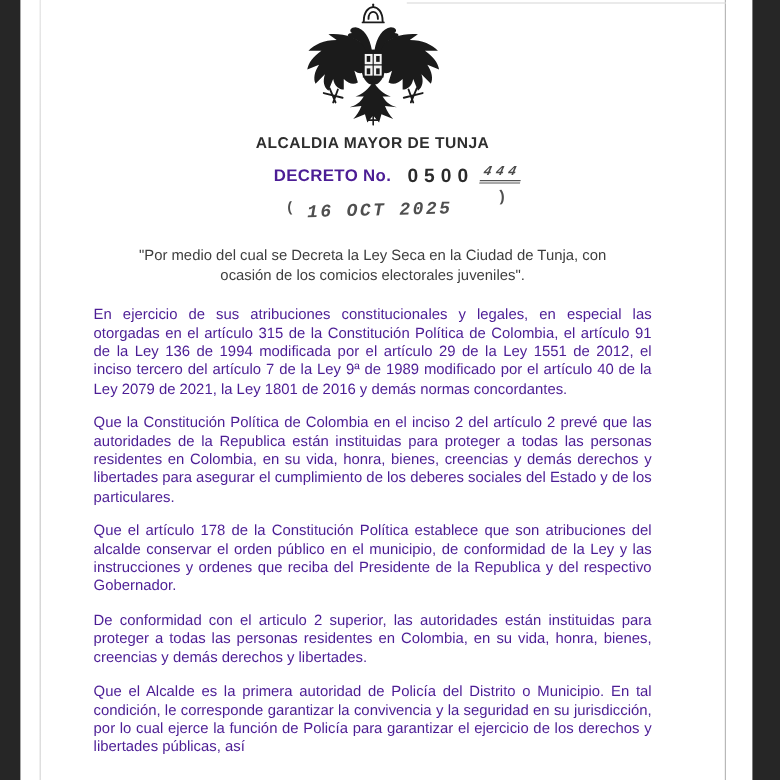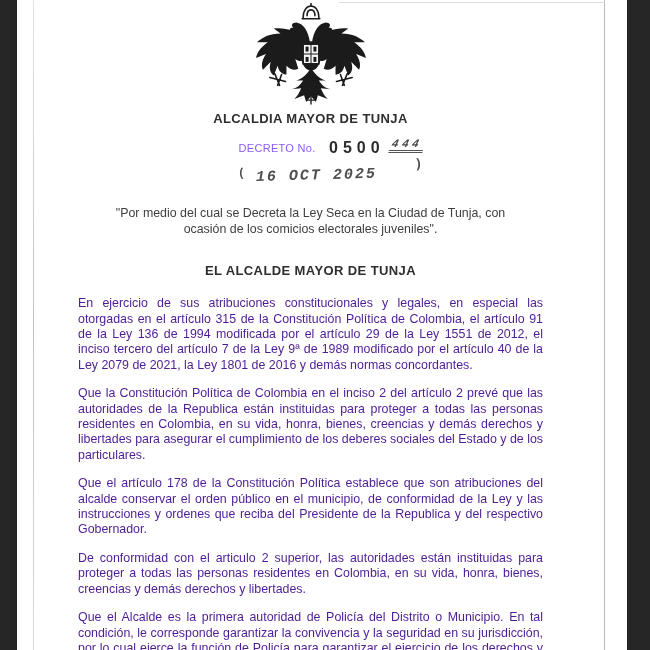--- a/index.html
+++ b/index.html
@@ -21,21 +21,21 @@
   .scan-artifact.v-right { right:22px; top:0; bottom:0; width:1px; background:#b8b8b8; }
   .scan-artifact.h-top   { left:322px; top:2px; width:266px; height:1px; background:#dcdcdc; }
 
   .crest { display:block; margin:3px auto 2px; }
 
   h1.entity {
     font-size:13px; font-weight:bold; color:#2e2e2e; text-align:center;
     letter-spacing:.4px; margin-top:6px;
   }
   .decree-line { text-align:center; margin-top:12px; padding-left:42px; white-space:nowrap; }
-  .decree-label { font-size:11px; font-weight:normal; color:#8b5cf6; letter-spacing:.3px; }
+  .decree-label { font-size:14px; font-weight:bold; color:#4c1d95; letter-spacing:.3px; }
   .decree-number {
     font-size:16px; font-weight:bold; color:#2b2b2b; letter-spacing:5px;
     margin-left:9px; vertical-align:-1px;text-align:right;
   }
   .decree-marks {
     display:inline-block; font-size:11px; font-style:italic; font-weight:bold;
     color:#4a4a4a; letter-spacing:4px; transform:skewX(-12deg);
     border-bottom:3px double #555; padding:0 2px 1px 2px;
     position:relative; top:-5px; margin-left:1px;
   }
@@ -113,21 +113,20 @@
     </div>
 
     <div class="stamp-line">
       <span class="paren open">(</span>
       <span class="stamp-date">16 OCT 2025</span>
       <span class="paren close">)</span>
     </div>
 
     <p class="subject">"Por medio del cual se Decreta la Ley Seca en la Ciudad de Tunja, con ocasión de los comicios electorales juveniles".</p>
 
-    <h2 class="center-heading issuer">EL ALCALDE MAYOR DE TUNJA</h2>
 
     <p class="body-par preamble">En ejercicio de sus atribuciones constitucionales y legales, en especial las otorgadas en el artículo 315 de la Constitución Política de Colombia, el artículo 91 de la Ley 136 de 1994 modificada por el artículo 29 de la Ley 1551 de 2012, el inciso tercero del artículo 7 de la Ley 9ª de 1989 modificado por el artículo 40 de la Ley 2079 de 2021, la Ley 1801 de 2016 y demás normas concordantes.</p>
 
 
     <p class="body-par">Que la Constitución Política de Colombia en el inciso 2 del artículo 2 prevé que las autoridades de la Republica están instituidas para proteger a todas las personas residentes en Colombia, en su vida, honra, bienes, creencias y demás derechos y libertades para asegurar el cumplimiento de los deberes sociales del Estado y de los particulares.</p>
     <p class="body-par">Que el artículo 178 de la Constitución Política establece que son atribuciones del alcalde conservar el orden público en el municipio, de conformidad de la Ley y las instrucciones y ordenes que reciba del Presidente de la Republica y del respectivo Gobernador.</p>
     <p class="body-par">De conformidad con el articulo 2 superior, las autoridades están instituidas para proteger a todas las personas residentes en Colombia, en su vida, honra, bienes, creencias y demás derechos y libertades.</p>
     <p class="body-par">Que el Alcalde es la primera autoridad de Policía del Distrito o Municipio. En tal condición, le corresponde garantizar la convivencia y la seguridad en su jurisdicción, por lo cual ejerce la función de Policía para garantizar el ejercicio de los derechos y libertades públicas, así</p>
   </div>
 </div>

